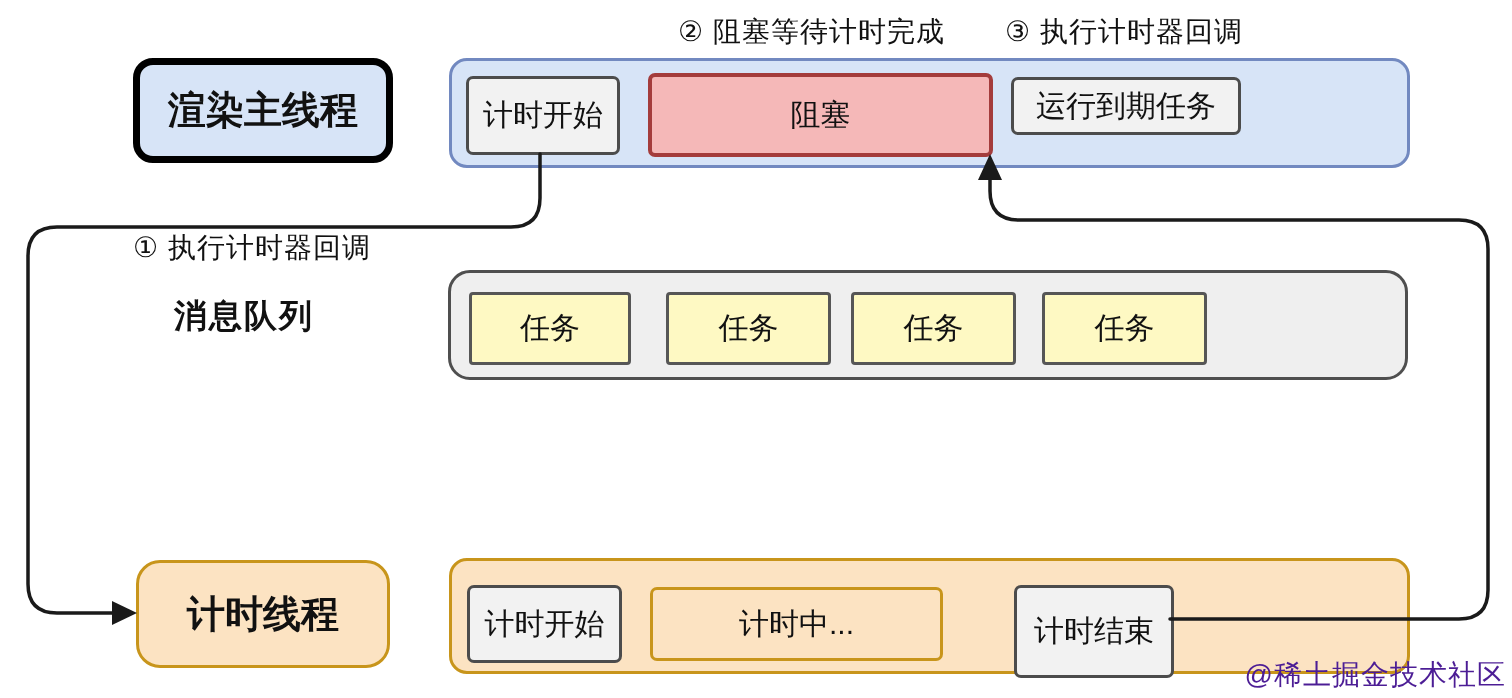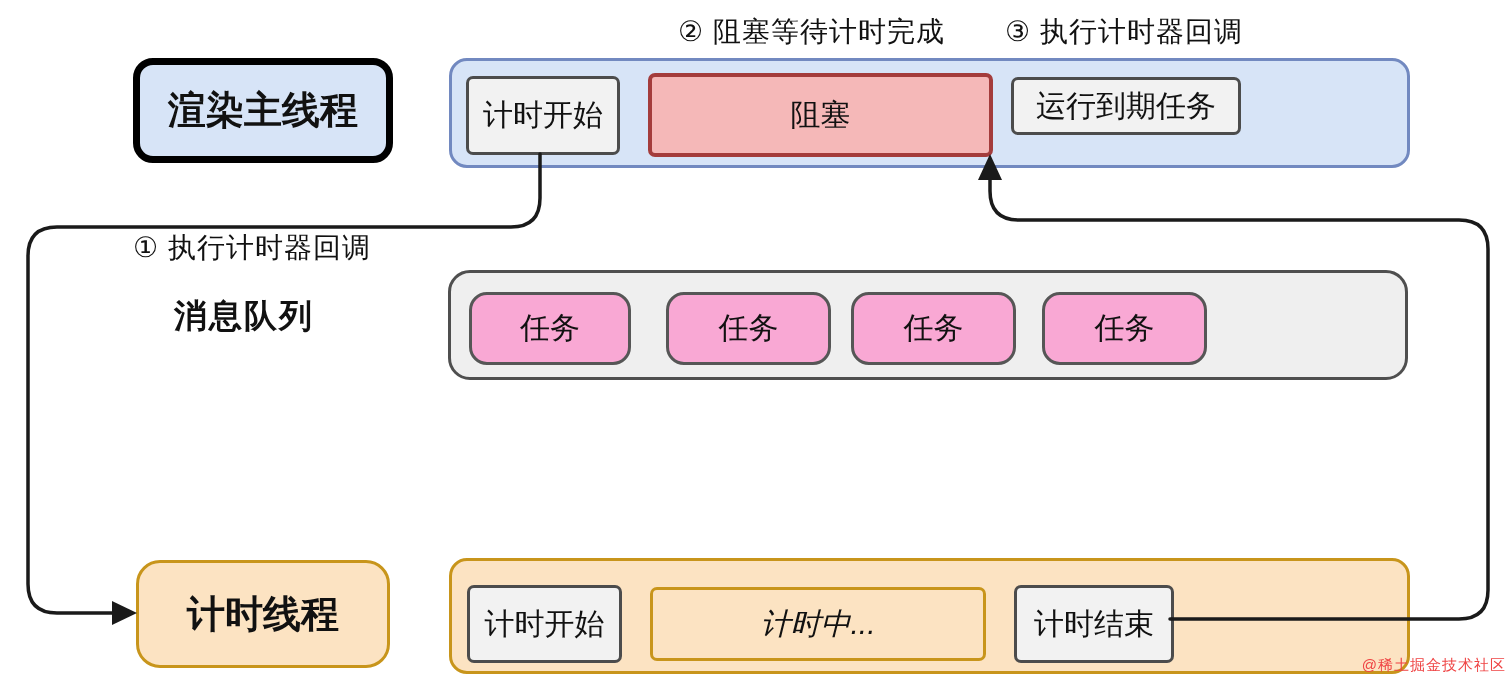--- a/index.html
+++ b/index.html
@@ -22,29 +22,29 @@
   .track.blue{background:#d7e4f7;border:3px solid #7289c0;}
   .track.gray{background:#efefef;border:3px solid #4f4f4f;border-radius:22px;}
   .track.orange{background:#fce3c2;border:3px solid #c8951b;}
   
   .seg{
     display:flex;align-items:center;justify-content:center;
     font-size:30px;font-weight:400;border-radius:7px;white-space:nowrap;
   }
   .seg.gray{background:#f2f2f2;border:3px solid #4c4c4c;}
   .seg.red{background:#f5b8b8;border:4px solid #a43c3c;font-weight:500;align-items:center;}
-  .seg.task{background:#f9a8d4;border:3px solid #565656;border-radius:18px;}
+  .seg.task{background:#fef9c3;border:3px solid #565656;border-radius:4px;}
   .seg.orange-outline{background:transparent;border:3px solid #c8951b;}
   
   .mq-label{width:340px;text-align:center;}
   .mq-label .zh{font-size:33px;font-weight:700;letter-spacing:2px;}
   .mq-label .en{font-size:30px;font-weight:700;font-family:"DejaVu Sans Mono","Liberation Mono",monospace;margin-top:7px;letter-spacing:1px;}
   
   svg.overlay{position:absolute;left:0;top:0;width:1512px;height:698px;pointer-events:none;}
-  .watermark{font-size:15px;color:#ef4444;font-weight:500;letter-spacing:1px;}
+  .watermark{font-size:28px;color:#4c1d95;font-weight:500;letter-spacing:1px;}
 </style>
 </head>
 <body>
 
 <div class="canvas">
 
   <div class="abs annotation" style="left:1005px;top:13px;">③ 执行计时器回调</div>
   <div class="abs annotation" style="left:678px;top:13px;">② 阻塞等待计时完成</div>
 
   <div class="abs thread-label blue" style="left:133px;top:58px;width:260px;height:105px;">
@@ -85,24 +85,24 @@
   </div>
 
   <div class="abs thread-label orange" style="left:136px;top:560px;width:254px;height:108px;text-align:center;">
     <span>计时线程</span>
   </div>
 
   <div class="abs track orange" style="left:449px;top:558px;width:961px;height:116px;">
     <div class="abs seg gray" style="left:15px;top:24px;width:155px;height:78px;">
       <span>计时开始</span>
     </div>
-    <div class="abs seg orange-outline" style="left:198px;top:26px;width:336px;height:74px;font-style:italic;">
+    <div class="abs seg orange-outline" style="left:198px;top:26px;width:293px;height:74px;">
       <span>计时中...</span>
     </div>
-    <div class="abs seg gray" style="left:562px;top:24px;width:160px;height:78px;">
+    <div class="abs seg gray" style="left:562px;top:24px;width:160px;height:93px;">
       <span>计时结束</span>
     </div>
   </div>
 
   <svg class="overlay" viewBox="0 0 1512 698">
 
     <path d="M540,154 L540,198 Q540,227 511,227 L57,227 Q28,227 28,256 L28,584 Q28,613 57,613 L115,613" fill="none" stroke="#1a1a1a" stroke-width="3.5" stroke-linecap="round"></path>
     <polygon points="137,613 112,601 112,625" fill="#1a1a1a"></polygon>
 
     <path d="M1170,619 L1459,619 Q1488,619 1488,590 L1488,249 Q1488,220 1459,220 L1019,220 Q990,220 990,191 L990,178" fill="none" stroke="#1a1a1a" stroke-width="3.5" stroke-linecap="round"></path>

